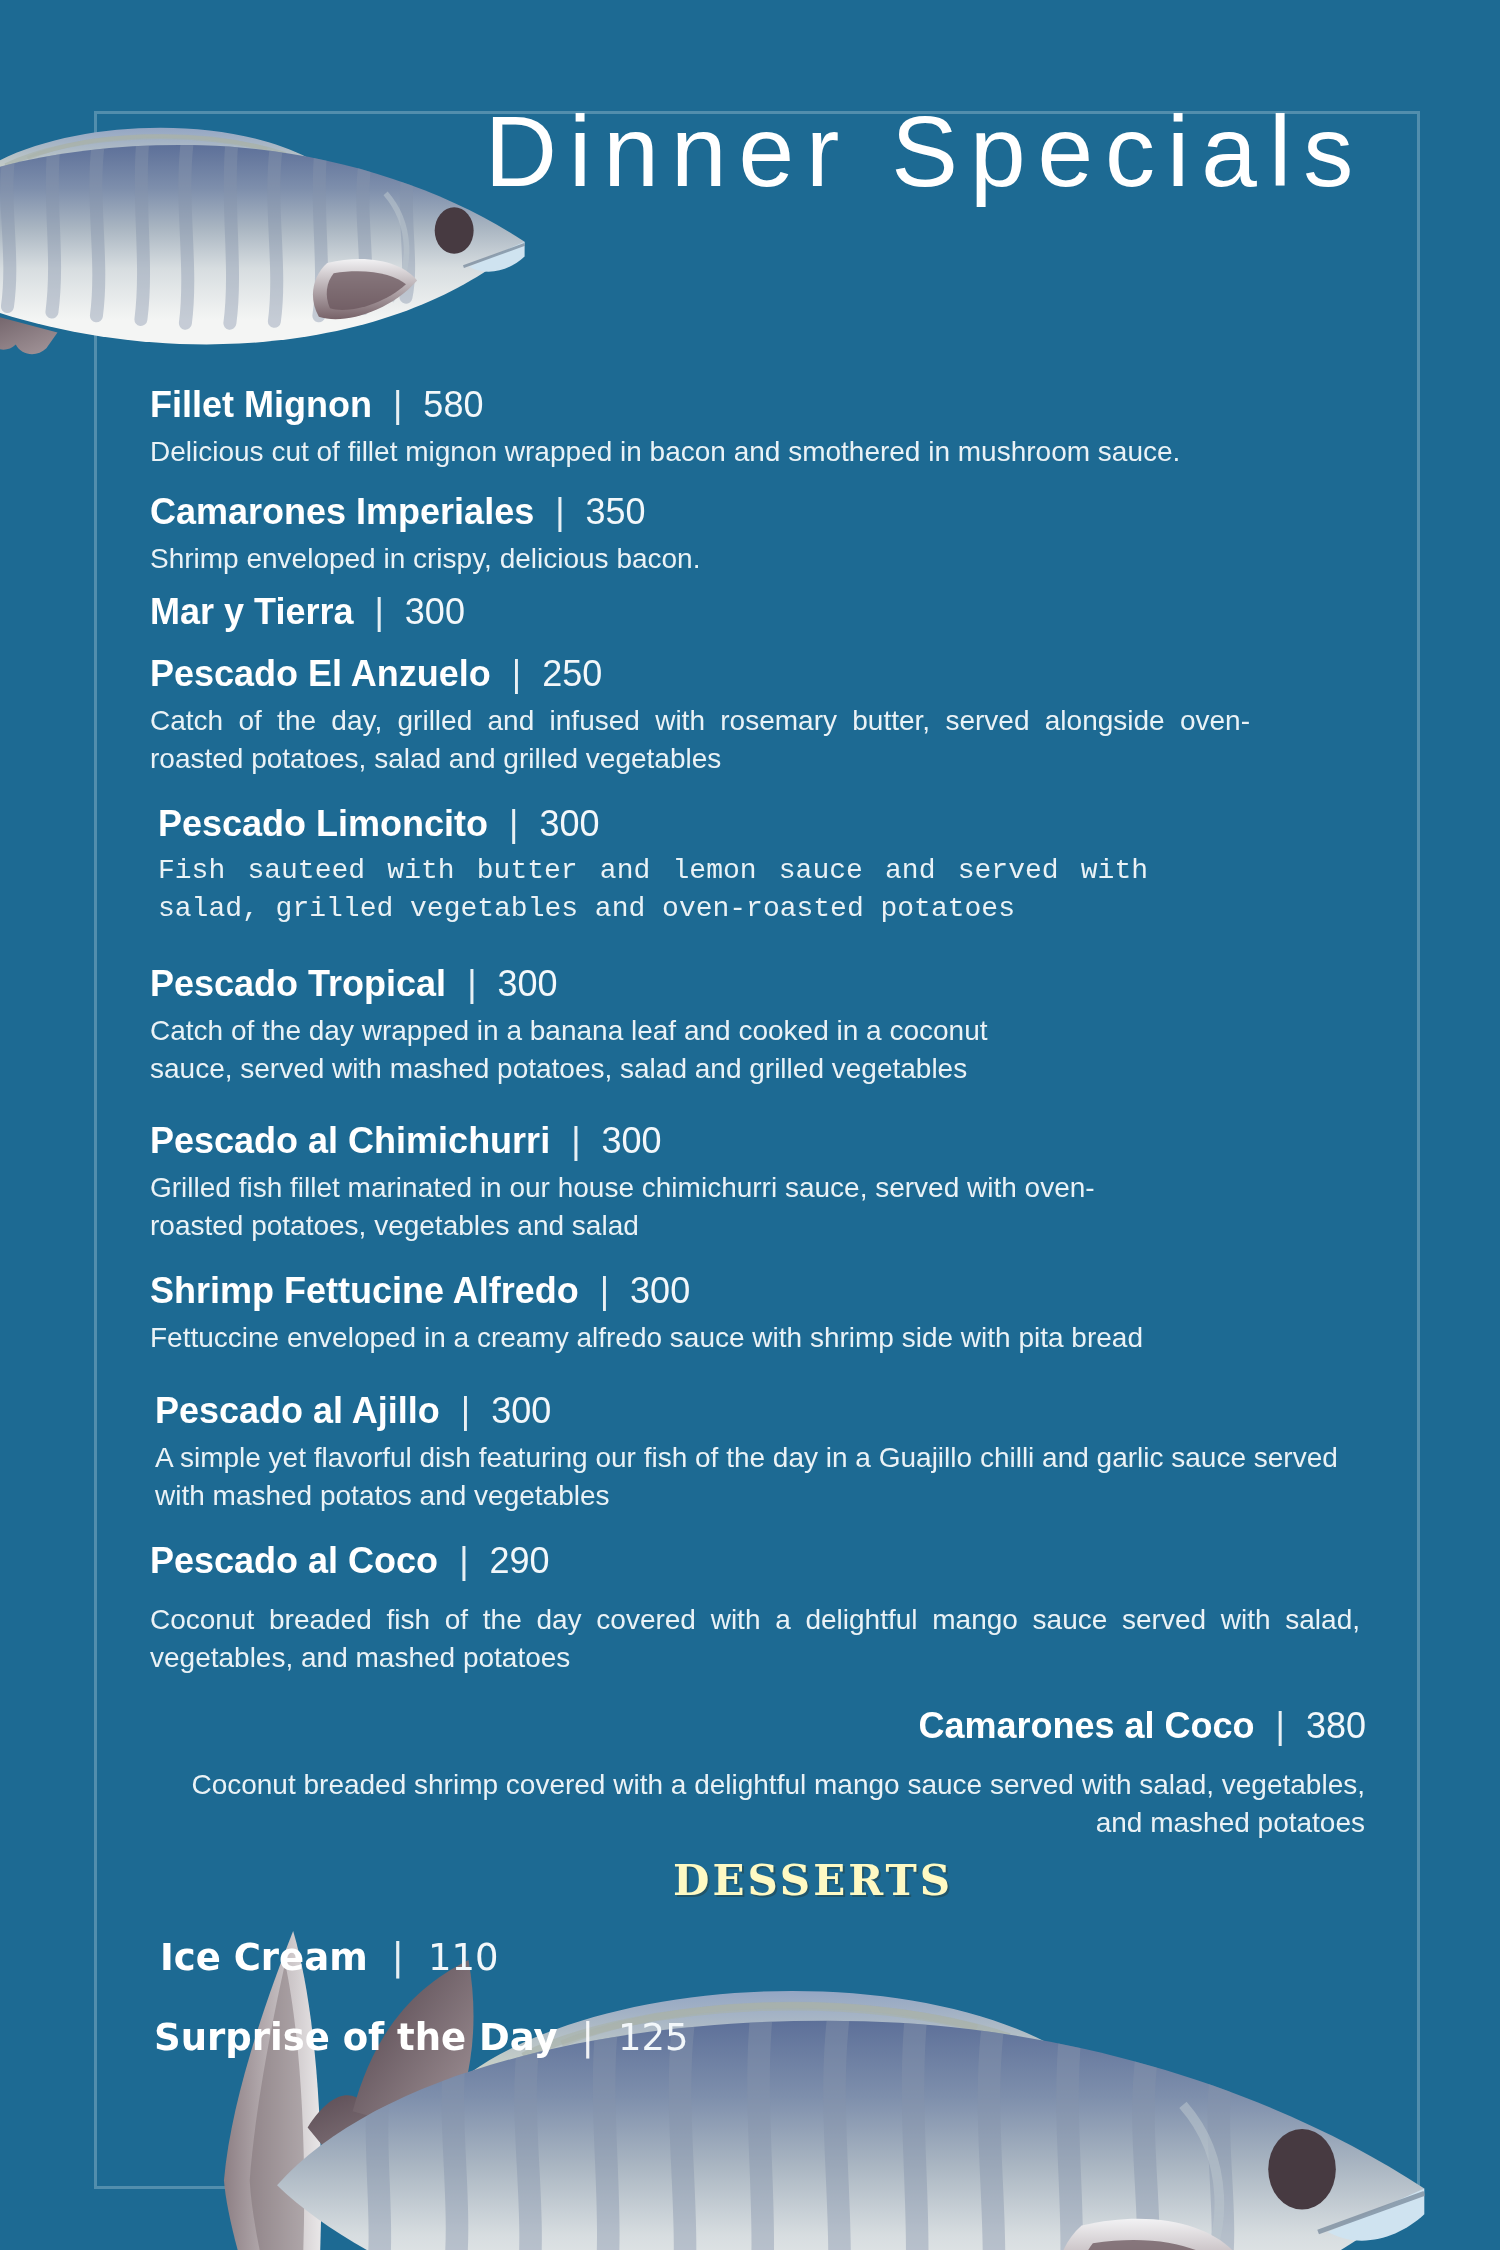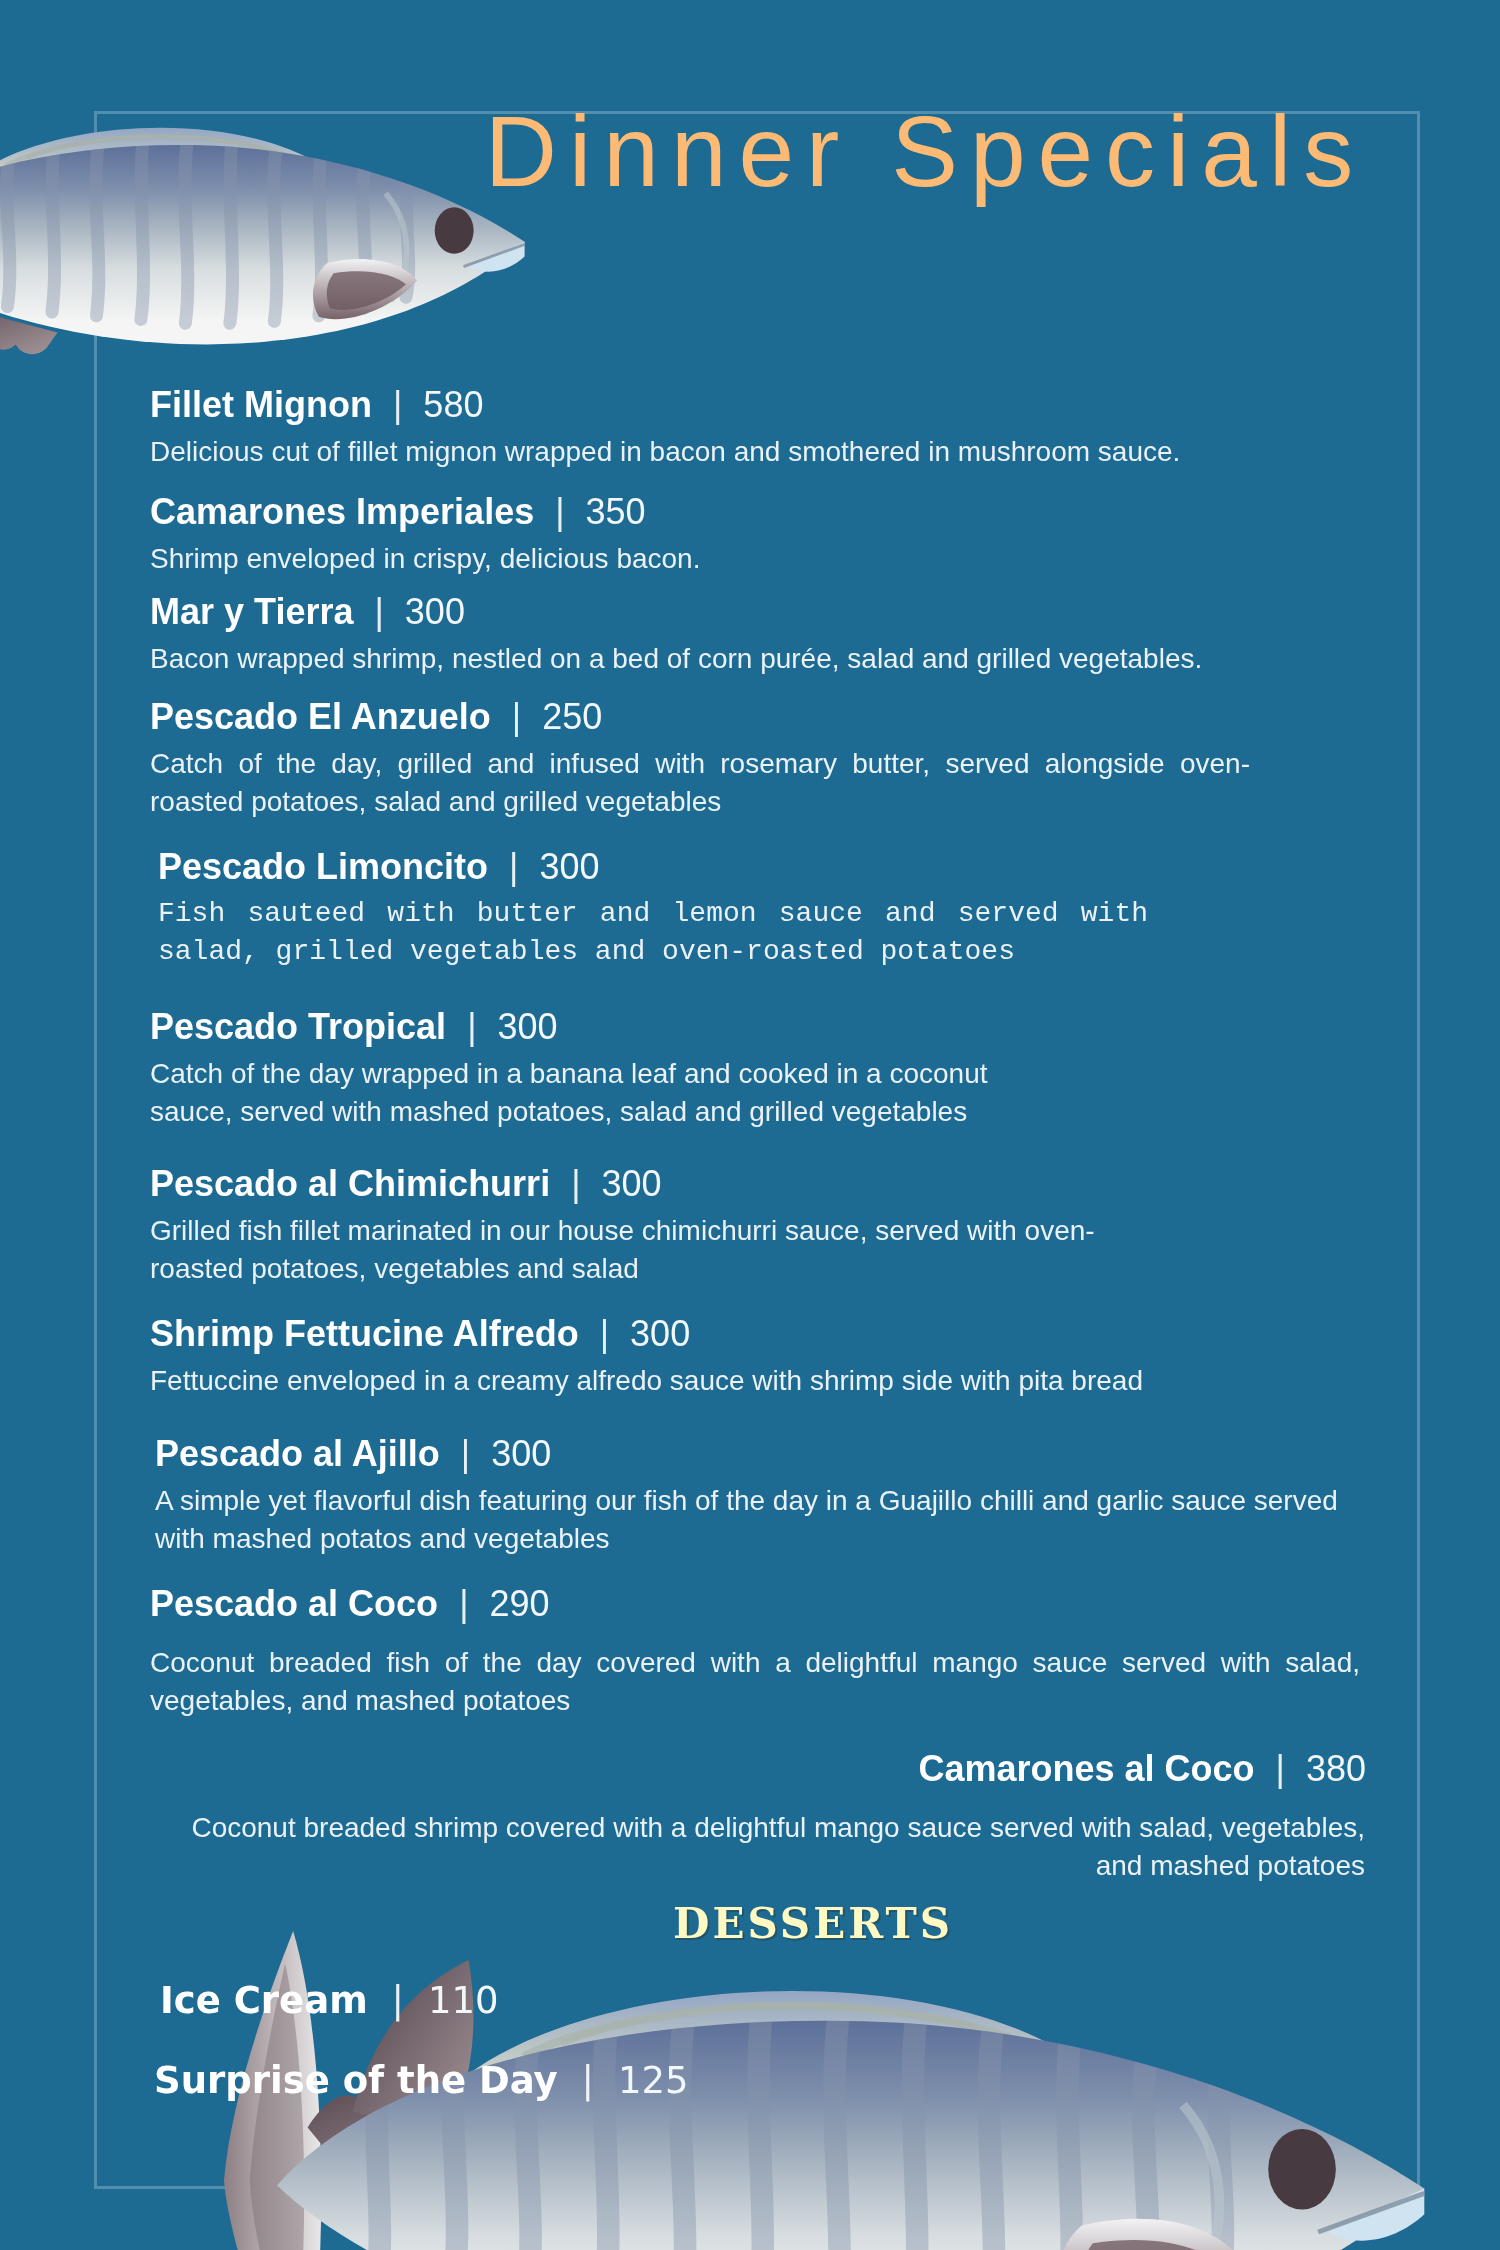--- a/index.html
+++ b/index.html
@@ -9,21 +9,21 @@
     font-family:"Liberation Sans",sans-serif;
     -webkit-font-smoothing:antialiased;
   }
   .frame{
     position:absolute;left:94px;top:111px;width:1320px;height:2072px;
     border:3px solid rgba(190,216,229,0.33);
   }
   .title{
     position:absolute;left:420px;top:94px;width:1010px;margin:0;
     text-align:center;font-size:100px;font-weight:300;letter-spacing:12px;
-    color:#fdba74;white-space:nowrap;
+    color:#ffffff;white-space:nowrap;
   }
   .content{position:absolute;left:150px;top:382px;width:1216px;}
   .item{margin:0;}
   .item-head{margin:0;font-size:36px;line-height:46px;font-weight:700;color:#ffffff;white-space:nowrap;}
   .item-sep{font-weight:400;padding:0 11px;opacity:.9;}
   .item-price{font-weight:400;color:#f2f7fa;}
   .item-desc{margin:5px 0 0;font-size:28px;line-height:38px;font-weight:400;color:#eaf2f6;}
   .justify{text-align:justify;text-align-last:left;}
   .desc-gap .item-desc{margin-top:17px;}
   .desserts-heading{
@@ -150,21 +150,20 @@
     </h3>
     <p class="item-desc">Shrimp enveloped in crispy, delicious bacon.</p>
   </article>
 
   <article class="item" style="margin-top: 11px;">
     <h3 class="item-head">
       <span class="item-name">Mar y Tierra</span>
       <span class="item-sep">|</span>
       <span class="item-price">300</span>
     </h3>
-    <p class="item-desc">Bacon wrapped shrimp, nestled on a bed of corn purée, salad and grilled vegetables.</p>
   </article>
 
   <article class="item" style="margin-top: 16px;">
     <h3 class="item-head">
       <span class="item-name">Pescado El Anzuelo</span>
       <span class="item-sep">|</span>
       <span class="item-price">250</span>
     </h3>
     <p class="item-desc justify" style="max-width: 1100px;">Catch of the day, grilled and infused with rosemary butter, served alongside oven-roasted potatoes, salad and grilled vegetables</p>
   </article>

